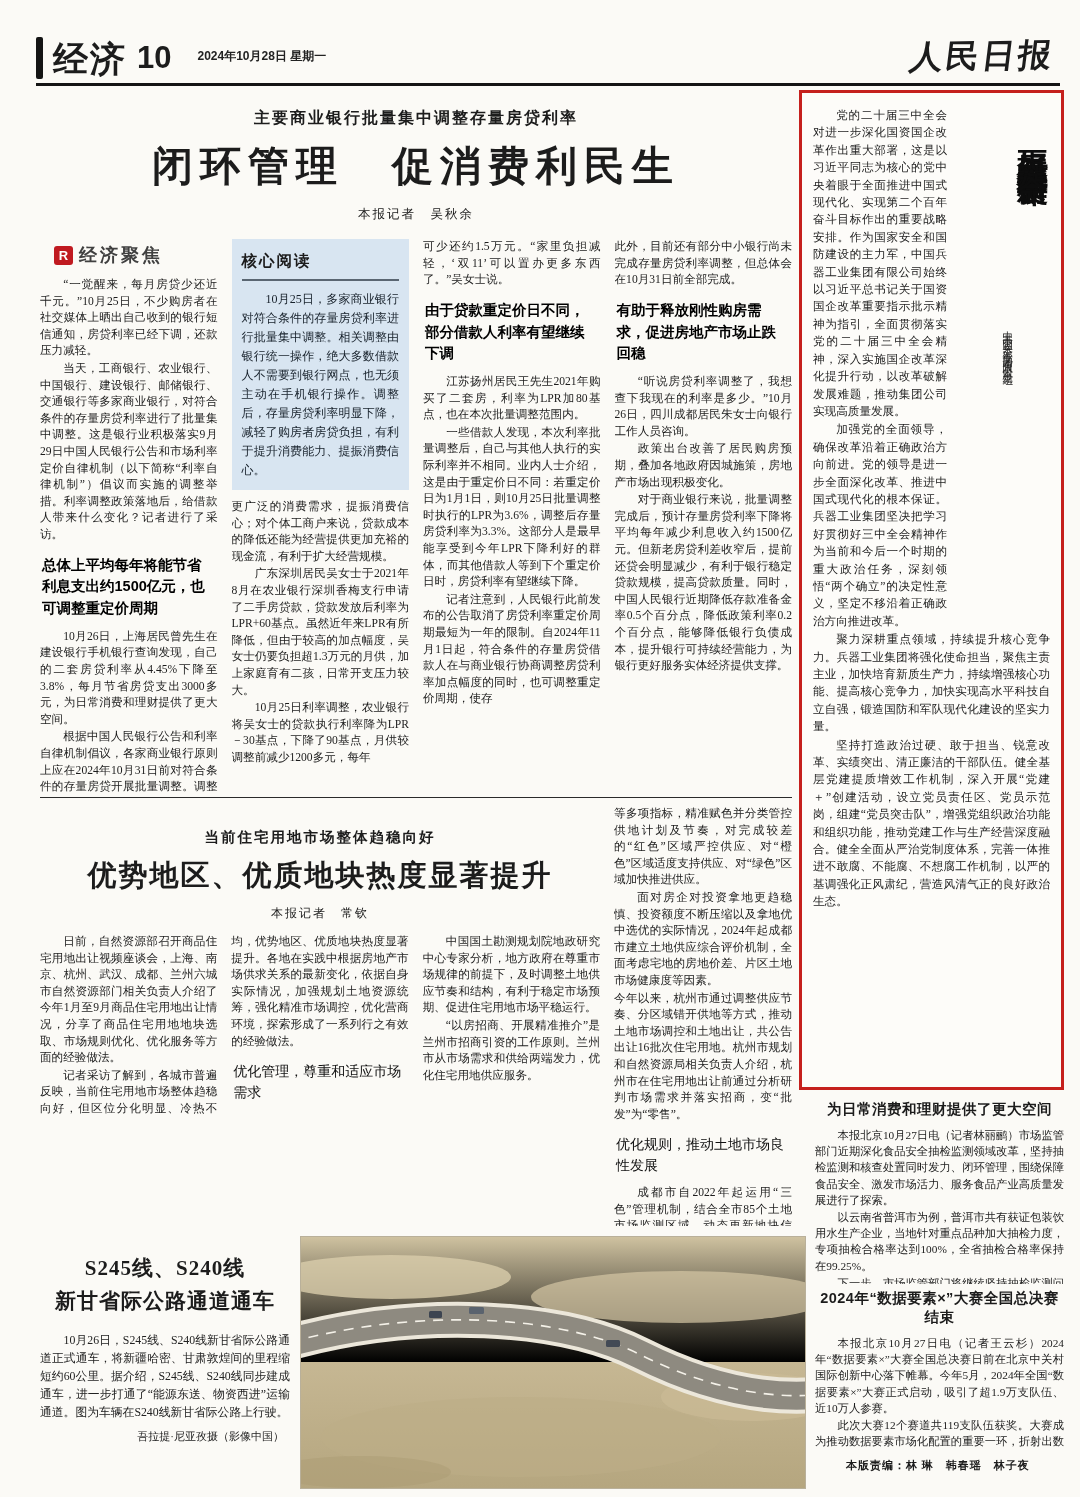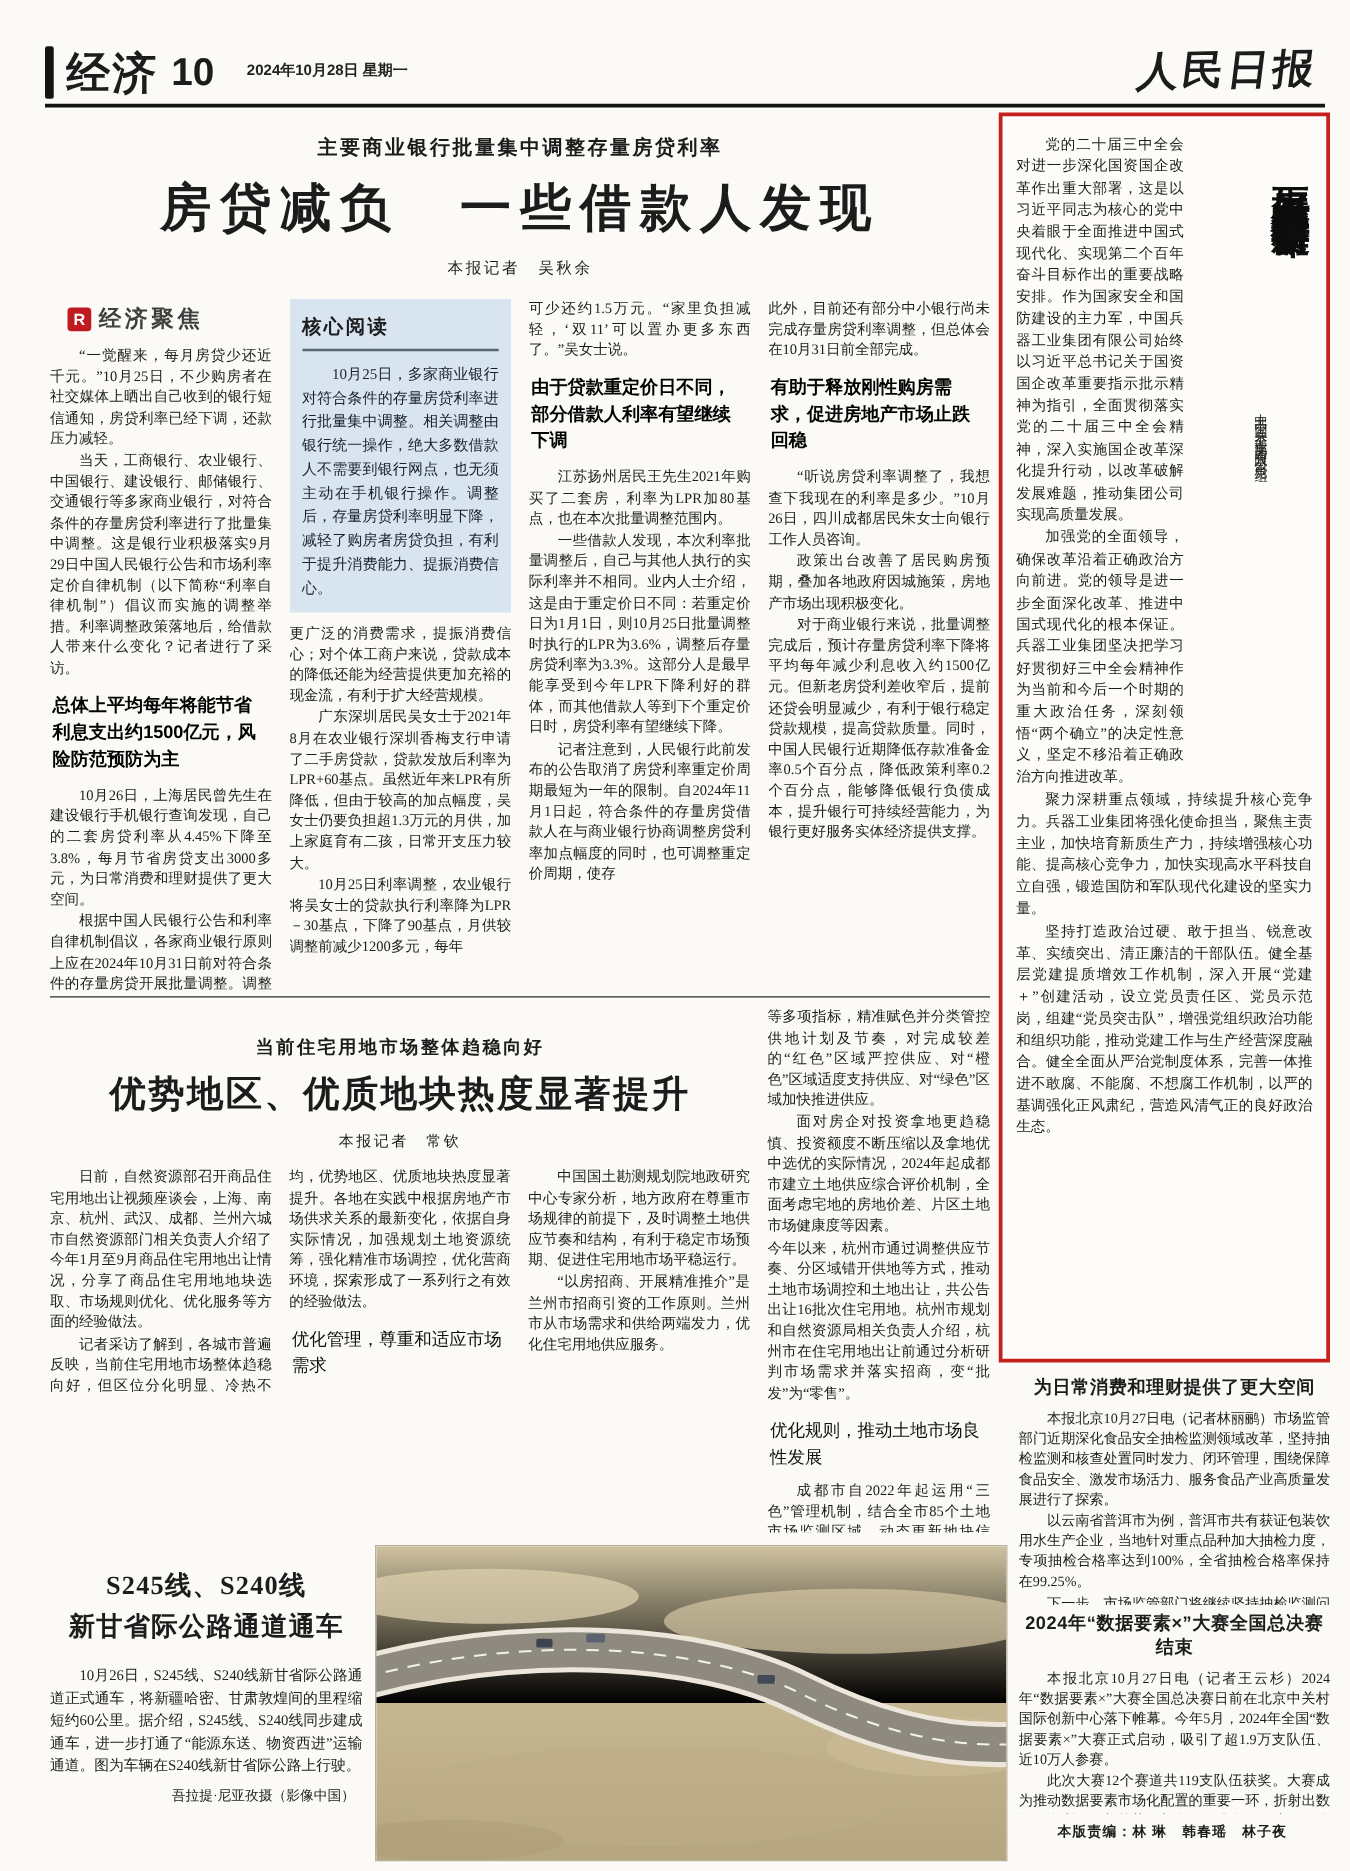--- a/index.html
+++ b/index.html
@@ -86,32 +86,32 @@
       <span class="h-bar"></span>
       <span class="h-section">经济</span>
       <span class="h-num">10</span>
       <span class="h-date">2024年10月28日 星期一</span>
     </div>
     <div class="h-mast">人民日报</div>
   </div>
 
   <div class="lead">
     <div class="kicker">主要商业银行批量集中调整存量房贷利率</div>
-    <div class="lead-headline">房贷减负　一些借款人发现</div>
+    <div class="lead-headline">闭环管理　促消费利民生</div>
     <div class="byline">本报记者　吴秋余</div>
     <div class="lead-cols">
       <div class="col">
         <div class="focus">
           <span class="focus-icon">R</span>
           <span class="focus-label">经济聚焦</span>
         </div>
         <div>
             <div class="blk para">“一觉醒来，每月房贷少还近千元。”10月25日，不少购房者在社交媒体上晒出自己收到的银行短信通知，房贷利率已经下调，还款压力减轻。</div>
             <div class="blk para">当天，工商银行、农业银行、中国银行、建设银行、邮储银行、交通银行等多家商业银行，对符合条件的存量房贷利率进行了批量集中调整。这是银行业积极落实9月29日中国人民银行公告和市场利率定价自律机制（以下简称“利率自律机制”）倡议而实施的调整举措。利率调整政策落地后，给借款人带来什么变化？记者进行了采访。</div>
-            <div class="blk subhead">总体上平均每年将能节省利息支出约1500亿元，风险防范预防为主</div>
+            <div class="blk subhead">总体上平均每年将能节省利息支出约1500亿元，也可调整重定价周期</div>
             <div class="blk para">10月26日，上海居民曾先生在建设银行手机银行查询发现，自己的二套房贷利率从4.45%下降至3.8%，每月节省房贷支出3000多元，为日常消费和理财提供了更大空间。</div>
             <div class="blk para">根据中国人民银行公告和利率自律机制倡议，各家商业银行原则上应在2024年10月31日前对符合条件的存量房贷开展批量调整。调整的存量房贷包括首套、二套及以上，对于加点幅度高于-30基点的存量房贷利率，将统一调整到不低于-30基点；对于部分城市仍设定了新发放房贷利率政策下限的，调整后的加点幅度需不低于下限。</div>
           </div>
       </div>
       <div class="col">
         <div class="core-box">
           <div class="core-title">核心阅读</div>
           <div class="core-rule"></div>
           <div class="core-text">10月25日，多家商业银行对符合条件的存量房贷利率进行批量集中调整。相关调整由银行统一操作，绝大多数借款人不需要到银行网点，也无须主动在手机银行操作。调整后，存量房贷利率明显下降，减轻了购房者房贷负担，有利于提升消费能力、提振消费信心。</div>
         </div>

